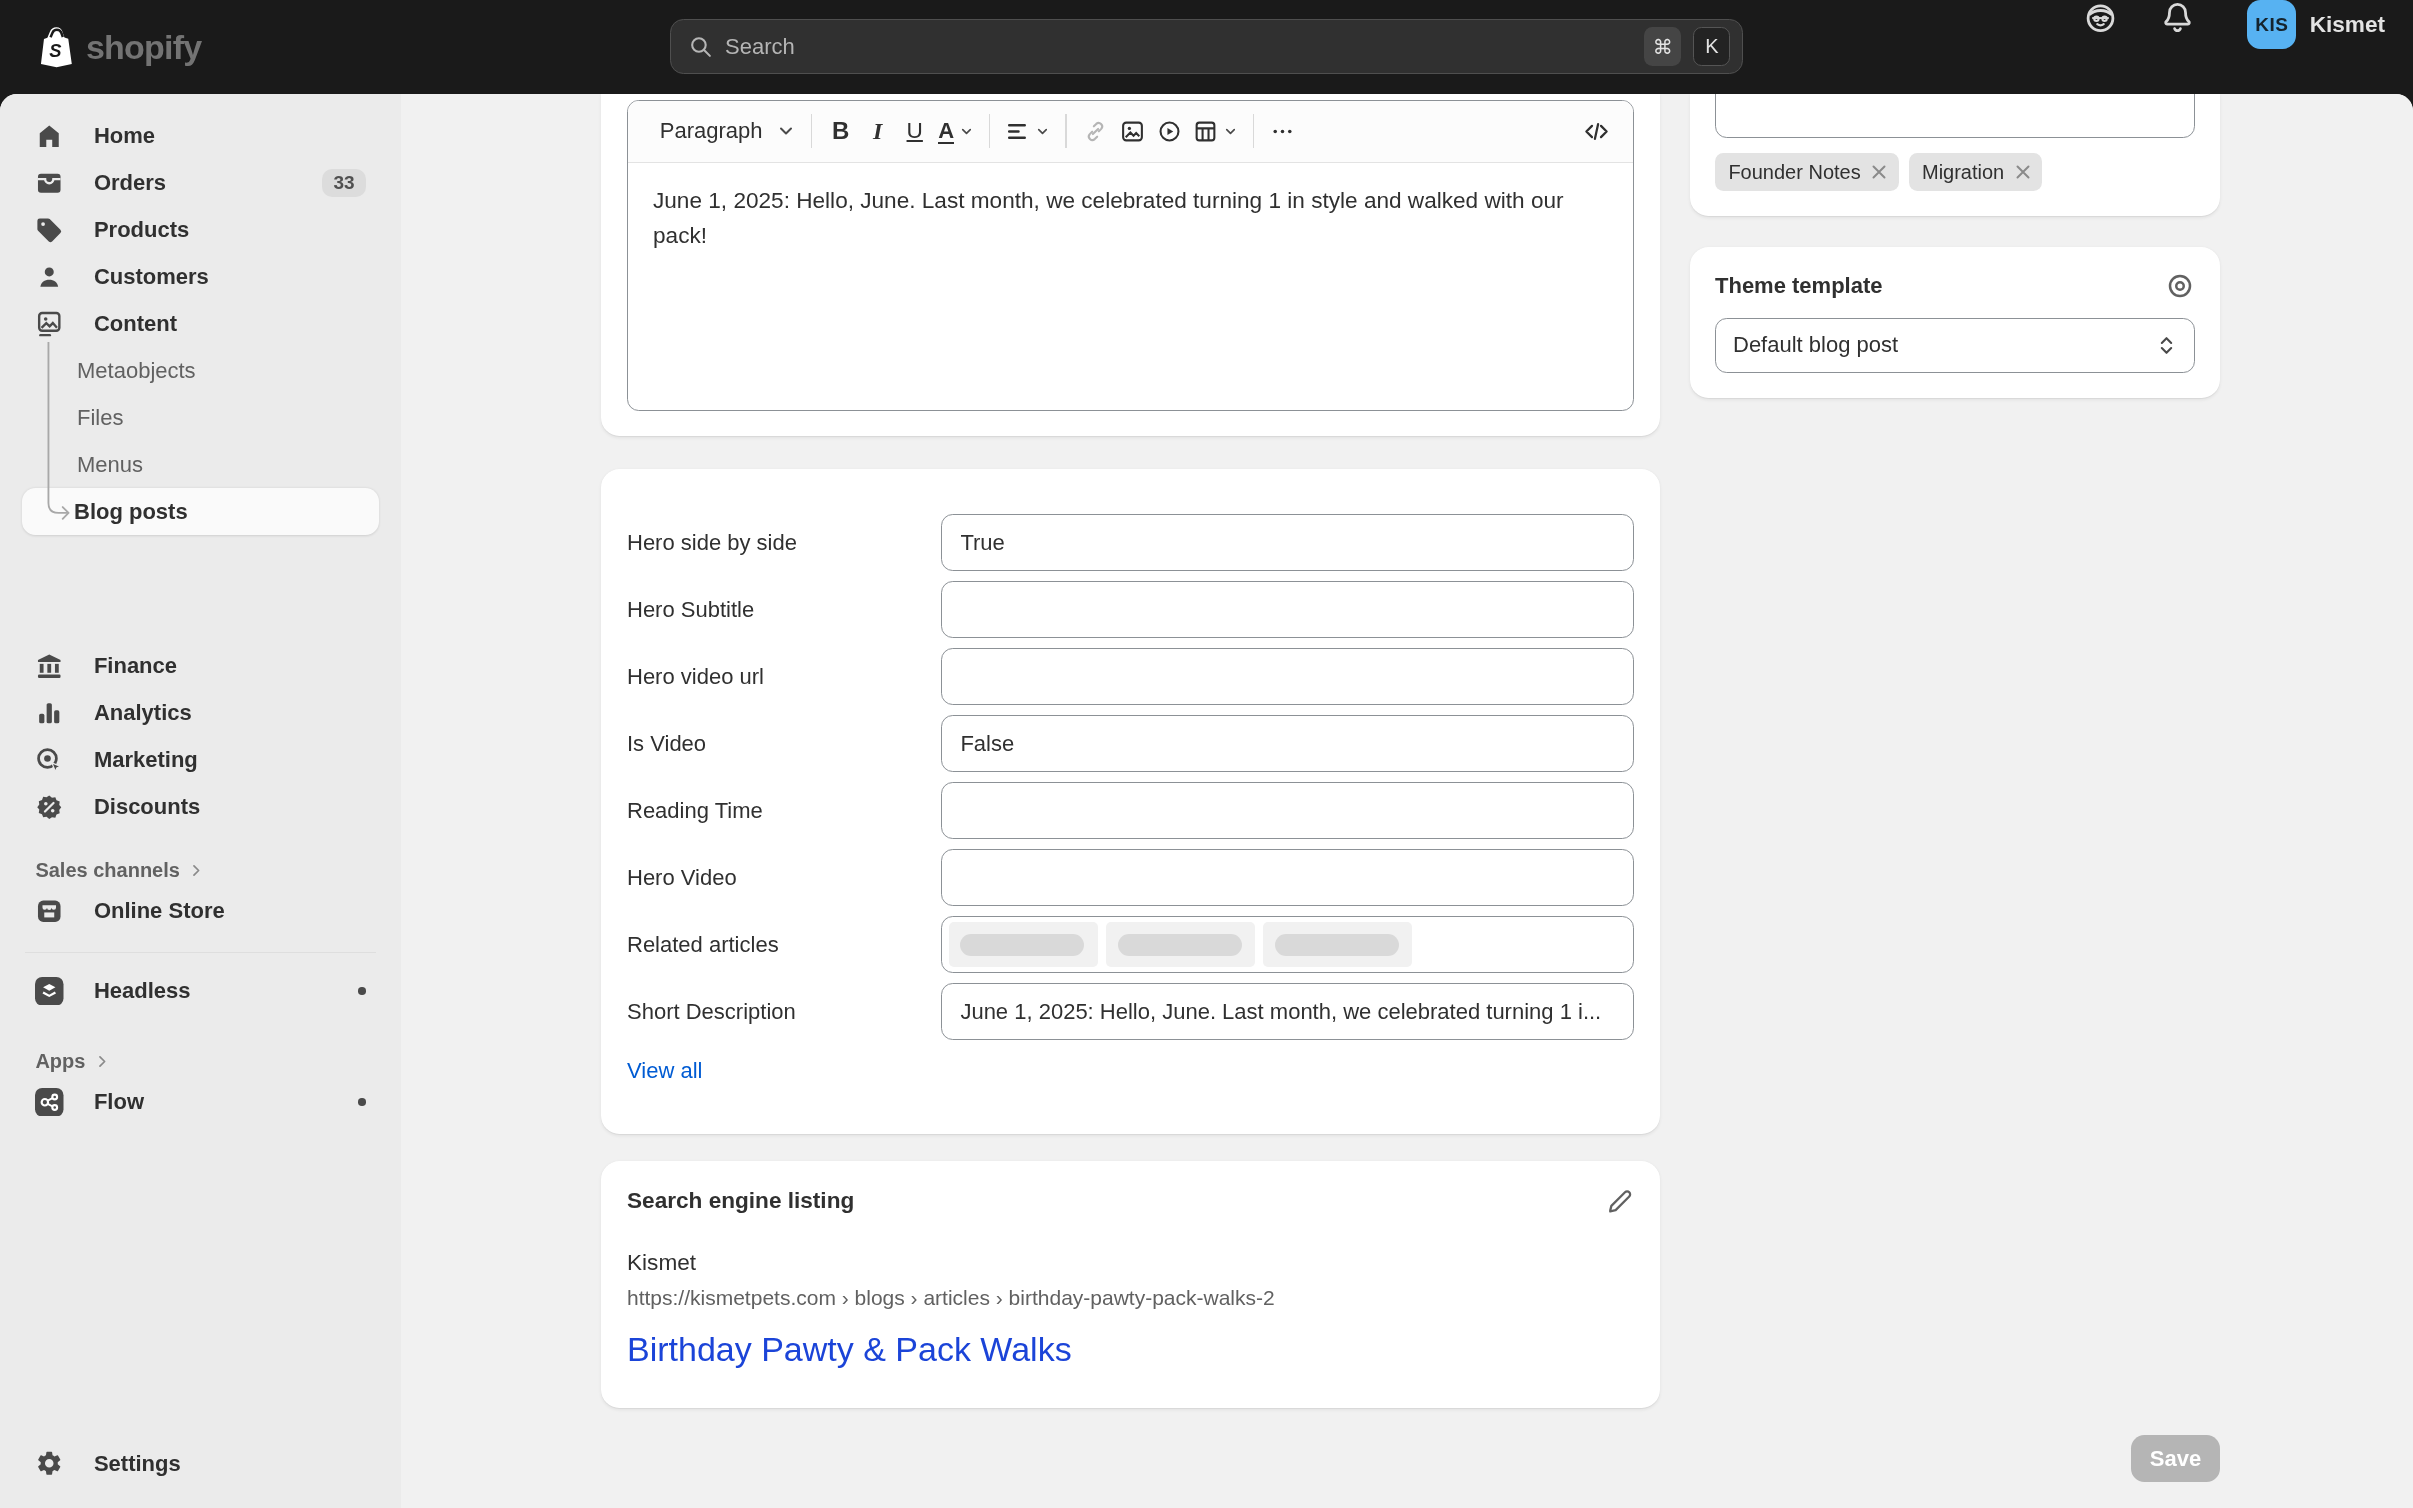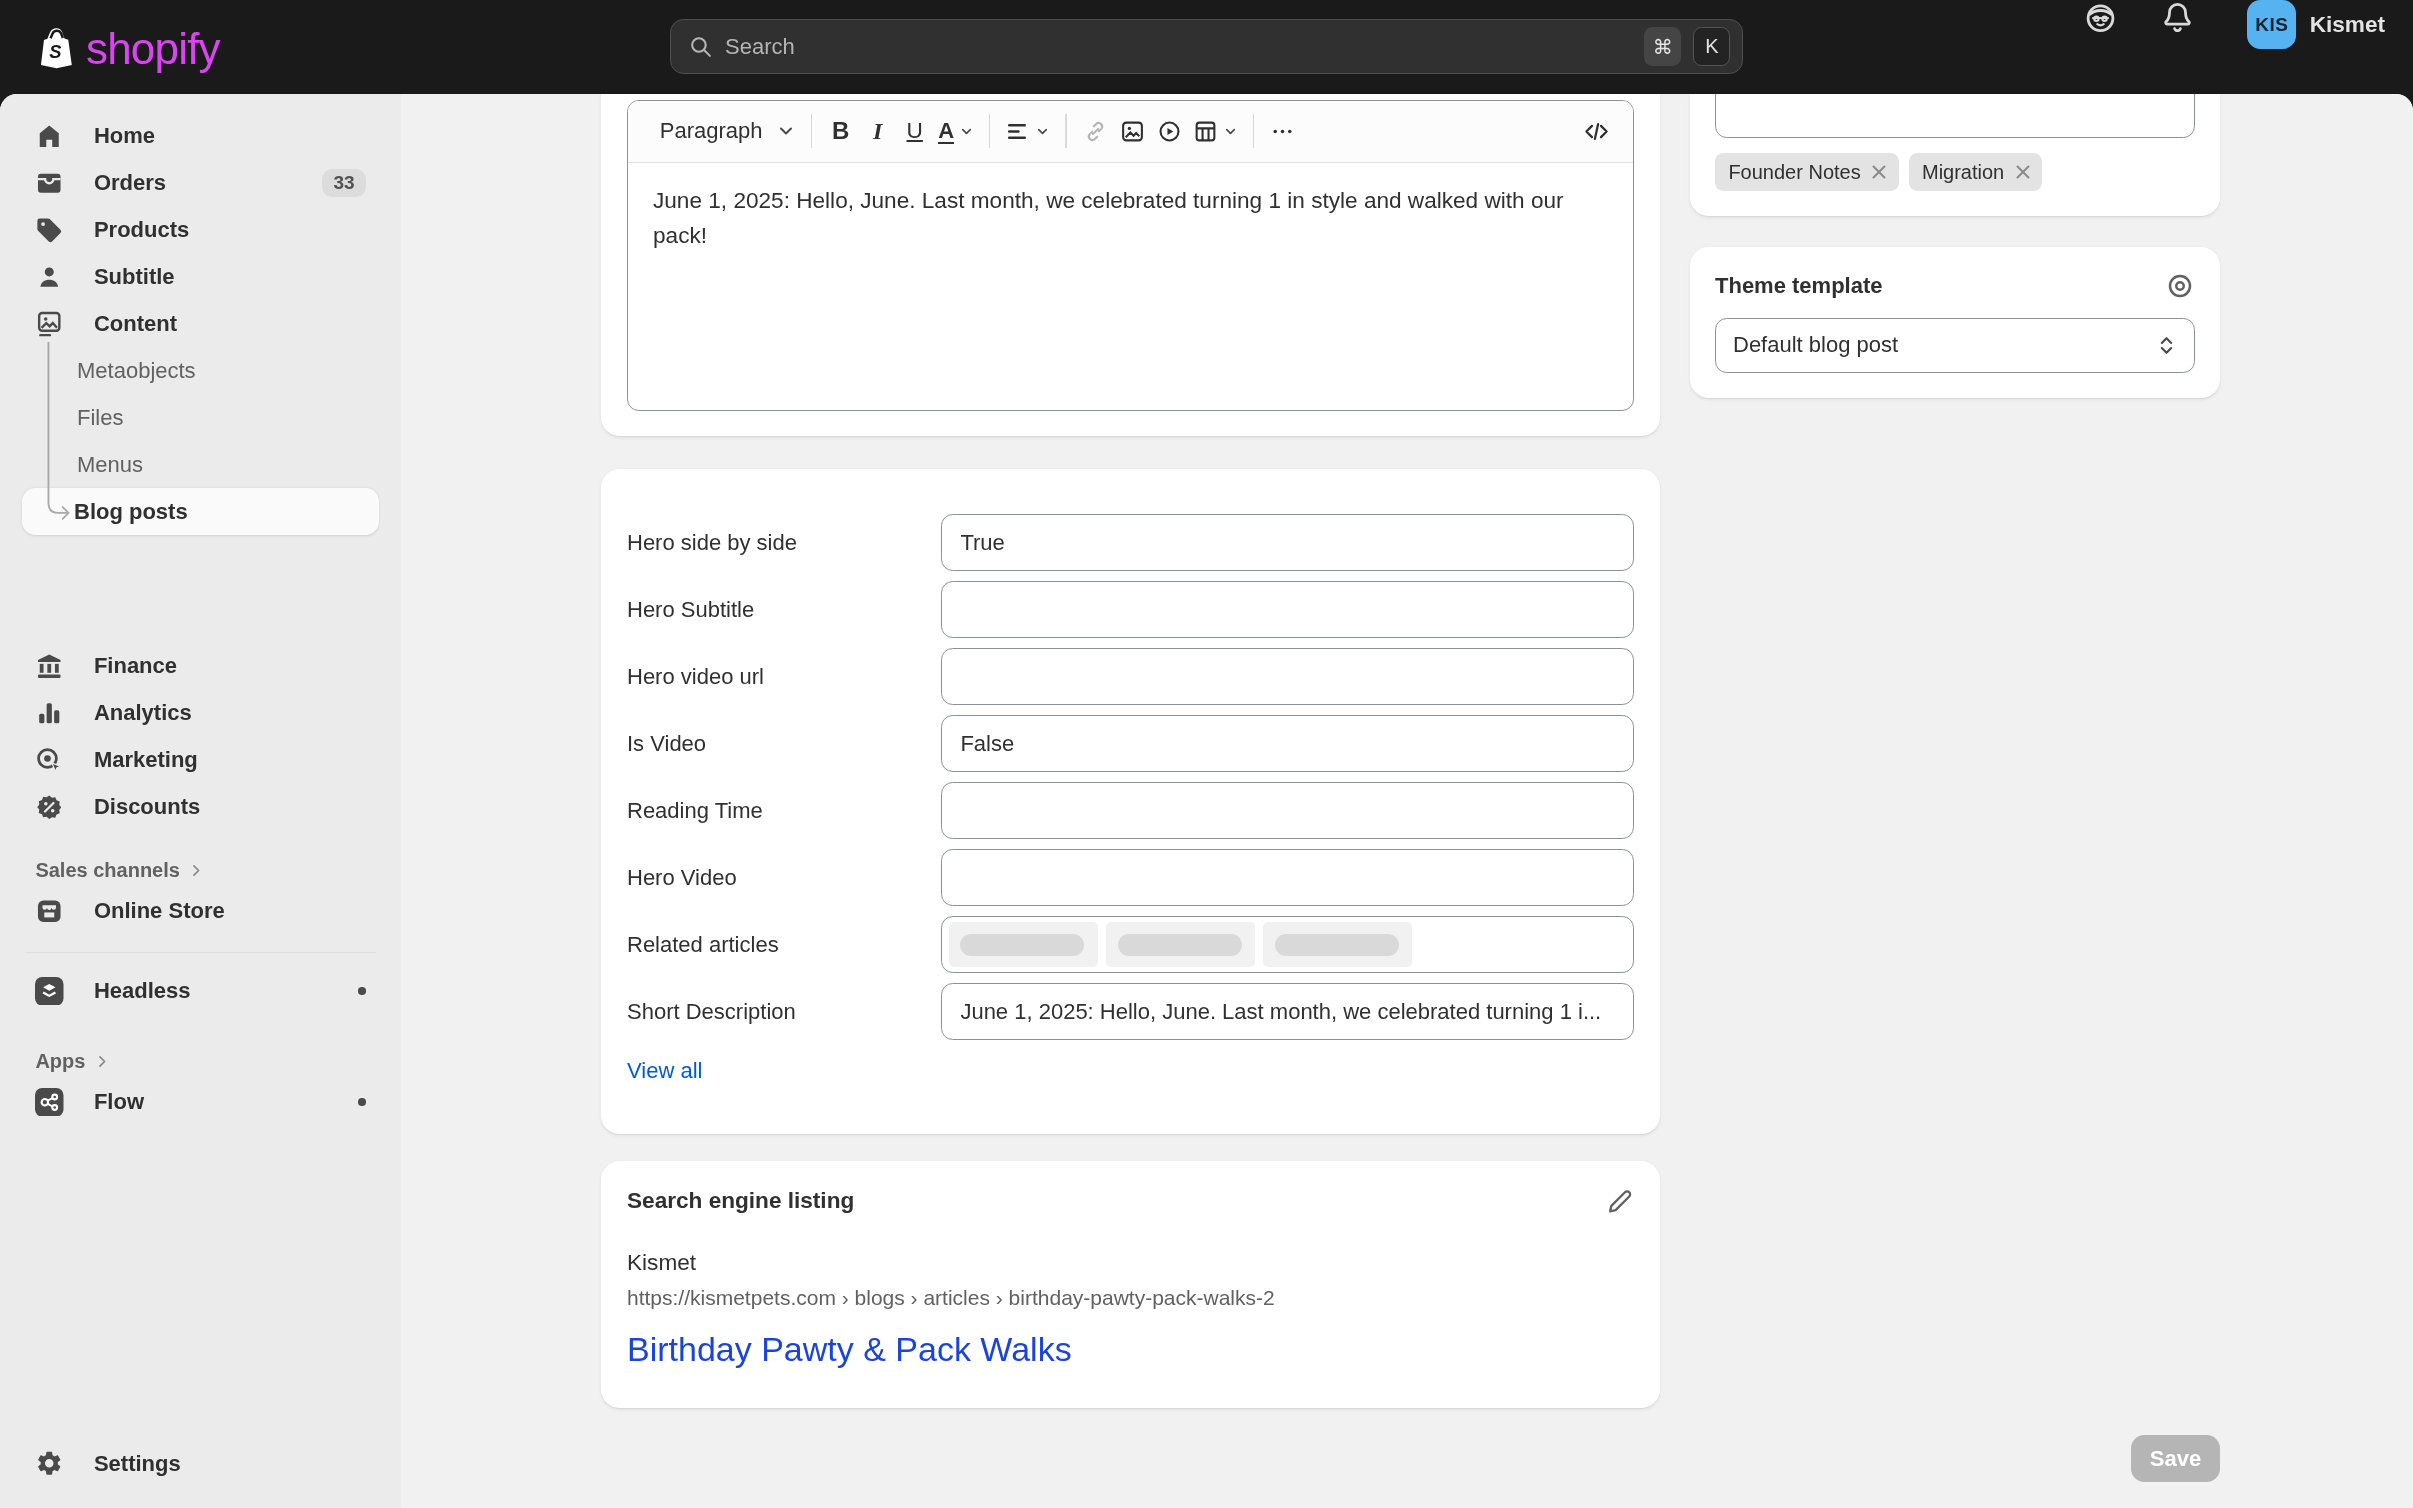--- a/index.html
+++ b/index.html
@@ -4,21 +4,21 @@
 <style>
   * { margin:0; padding:0; box-sizing:border-box; }
   html,body { width:2413px; height:1508px; overflow:hidden; }
   body { font-family:"Liberation Sans", sans-serif; background:#1a1a1a; color:#303030; }
   svg { display:block; }
 
   
   .topbar { position:absolute; top:0; left:0; width:2413px; height:94px; background:#1a1a1a; }
   .logo { position:absolute; left:34px; top:23.5px; display:flex; align-items:center; gap:10px; }
   .logo-bag { width:42px; height:47px; }
-  .logo-word { color:#d946ef; font-size:44px; font-weight:400; letter-spacing:-0.8px; }
+  .logo-word { color:#737373; font-size:34px; font-weight:700; letter-spacing:-0.8px; }
   .searchbar { position:absolute; left:670px; top:19px; width:1073px; height:55px; background:#303030;
     border:0.8px solid #4f4f4f; border-radius:13.4px; display:flex; align-items:center; padding:0 11.7px 0 17px; gap:12px; }
   .searchbar .ph { color:#b5b5b5; font-size:22px; flex:1; }
   .keycap { width:37px; height:39px; border-radius:8.4px; display:flex; align-items:center; justify-content:center;
     color:#e3e3e3; font-size:20px; }
   .keycap.cmd { background:#454545; }
   .keycap.kk  { background:#232323; border:0.8px solid #555; }
   .top-right { position:absolute; right:28px; top:0; height:94px; display:flex; align-items:flex-start; gap:42px; }
   .top-icon { width:35px; height:35px; color:#d9d9d9; cursor:pointer; }
   .userchip { display:flex; align-items:center; gap:13.4px; margin-left:10px; }
@@ -180,21 +180,21 @@
         <path d="M21.4 11.6l-9-9A2 2 0 0 0 11 2H4a2 2 0 0 0-2 2v7c0 .55.2 1.05.6 1.4l9 9a2 2 0 0 0 2.8 0l7-7a2 2 0 0 0 0-2.8z" fill="currentColor"></path>
         <circle cx="6.8" cy="6.8" r="1.6" fill="#ebebeb"></circle>
       </svg>
       <span>Products</span>
     </div>
     <div class="nav-item">
       <svg class="nicon" viewBox="0 0 24 24">
         <circle cx="12" cy="7.5" r="3.8" fill="currentColor"></circle>
         <path d="M4.5 20c.6-4.2 3.6-6 7.5-6s6.9 1.8 7.5 6z" fill="currentColor"></path>
       </svg>
-      <span>Subtitle</span>
+      <span>Customers</span>
     </div>
     <div class="nav-item">
       <svg class="nicon" viewBox="0 0 24 24">
         <rect x="3.5" y="2.5" width="17" height="15" rx="2.5" fill="none" stroke="currentColor" stroke-width="2"></rect>
         <circle cx="9" cy="7.5" r="1.5" fill="currentColor"></circle>
         <path d="M5.5 15l4-4 2.8 2.8 2.7-2.8 3.5 4" fill="none" stroke="currentColor" stroke-width="2"></path>
         <path d="M4.5 21.2h8" stroke="currentColor" stroke-width="2" stroke-linecap="round"></path>
       </svg>
       <span>Content</span>
     </div>

